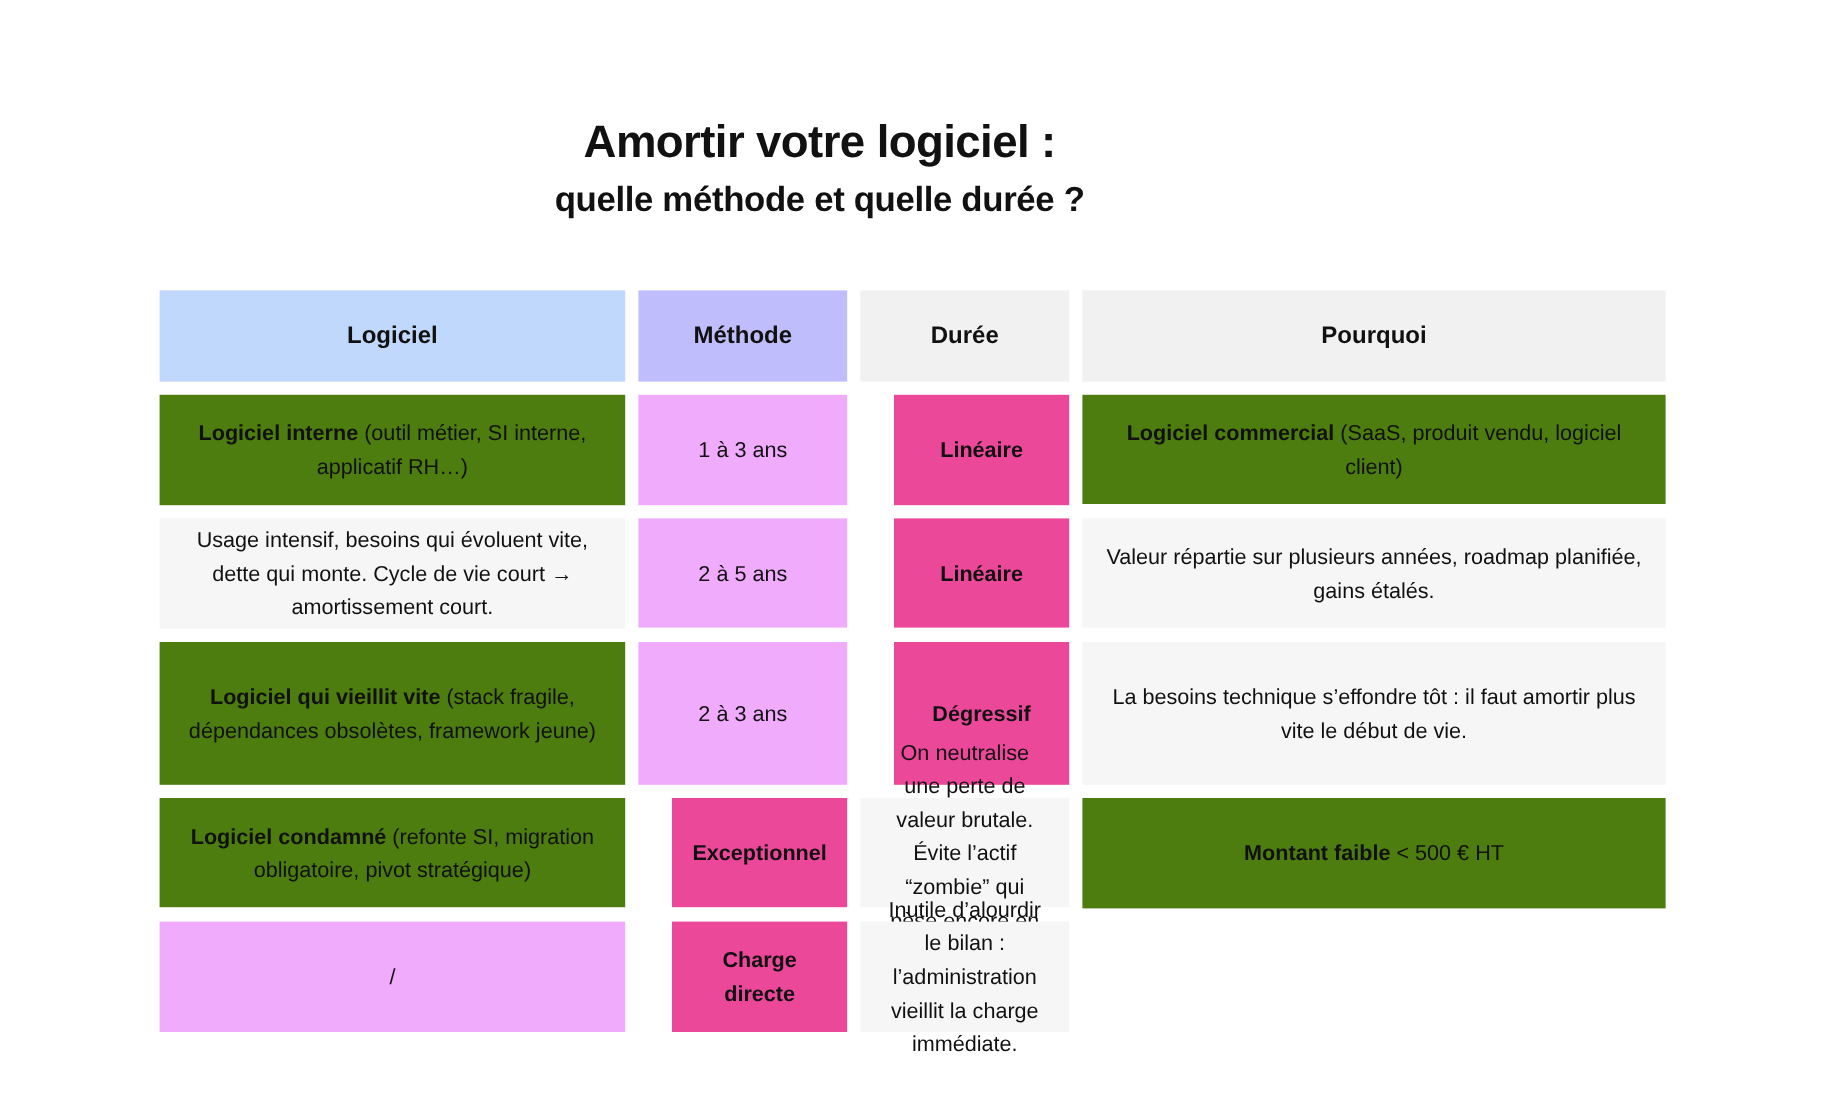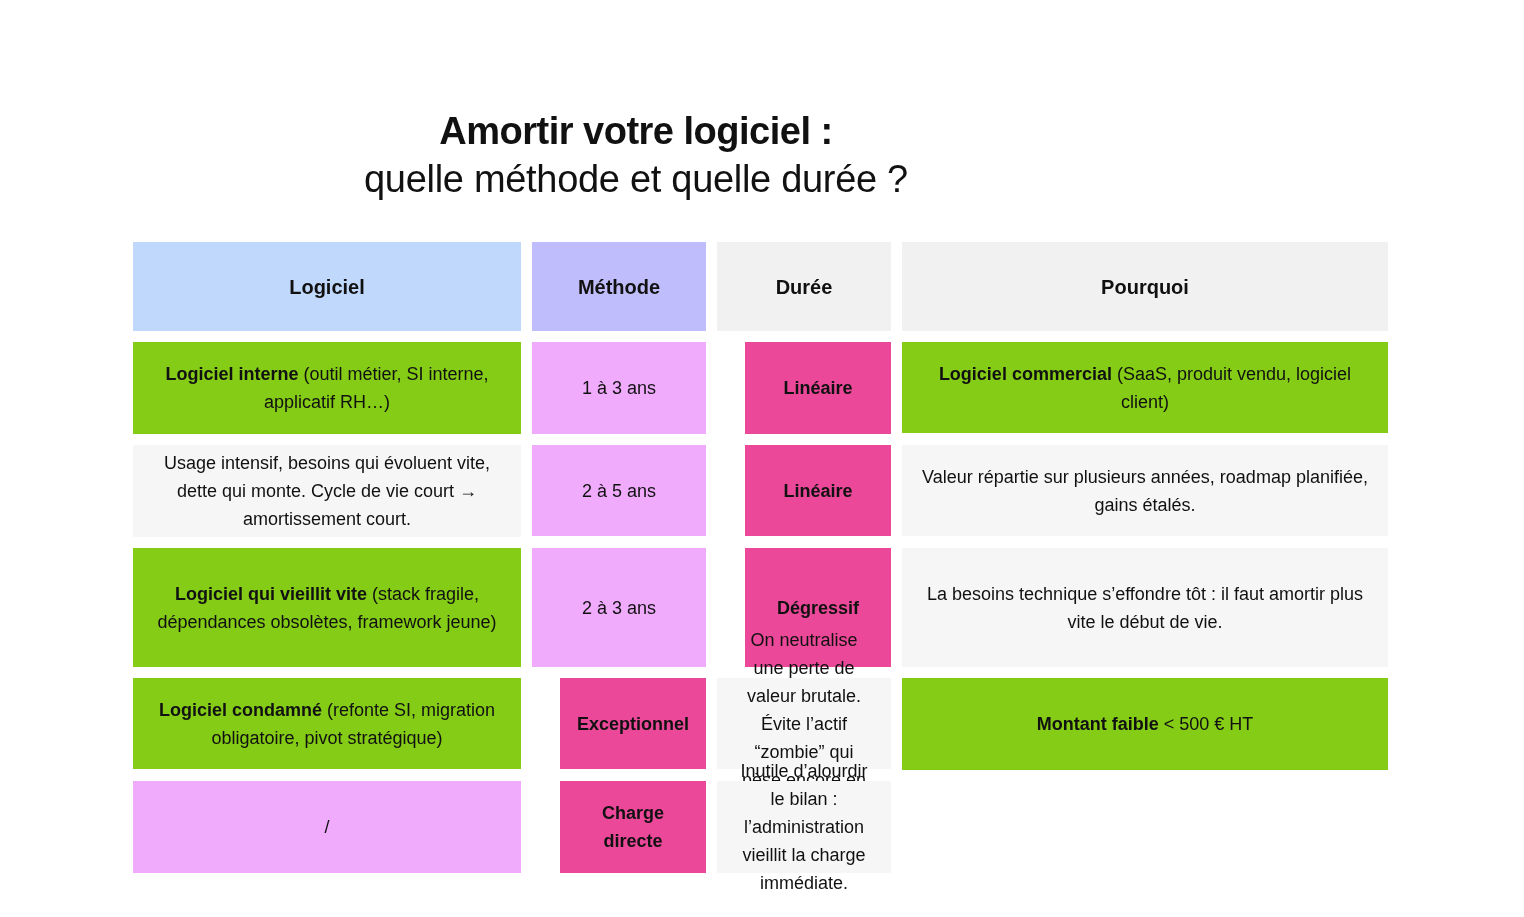--- a/index.html
+++ b/index.html
@@ -1,26 +1,26 @@
 <!DOCTYPE html>
 <html><head>
 <meta charset="utf-8">
 <style>
   html, body { margin: 0; padding: 0; background: #ffffff; }
   body { width: 1524px; height: 917px; position: relative; overflow: hidden;
          font-family: "Liberation Sans", "DejaVu Sans", sans-serif; color: #111111; }
-  .title { position: absolute; left: 0; width: 1272px; top: 108px; text-align: center; }
+  .title { position: absolute; left: 0; width: 1272px; top: 96px; text-align: center; padding-left: 47px; }
   .title .l1 { font-size: 38px; font-weight: 700; line-height: 46px; letter-spacing: -0.5px; }
-  .title .l2 { font-size: 38px; font-weight: 400; line-height: 50px; letter-spacing: -0.3px; }
+  .title .l2 { font-size: 29px; font-weight: 700; line-height: 50px; letter-spacing: -0.3px; }
   .tbl { position: absolute; left: 133px; top: 242px; display: grid;
          grid-template-columns: 388px 174px 174px 486px; column-gap: 11px; row-gap: 11px; }
   .cell { display: flex; align-items: center; justify-content: center; text-align: center;
           font-size: 18px; line-height: 28px; padding: 0 18px; box-sizing: border-box; }
-  .hdr { height: 89px; font-weight: 700; font-size: 20px; }
-  .c1 { background: #84cc16; }
+  .hdr { height: 76px; font-weight: 700; font-size: 20px; }
+  .c1 { background: #4d7c0f; }
   .c2 { background: #f0abfc; }
   .c3 { background: #ec4899; font-weight: 700; margin-left: 28px; }
   .c4 { background: #f6f6f6; }
   .h1 { background: #bfd8fb; }
   .h2 { background: #f1f1f1; }
   .h3 { background: #c0bdfc; }
   .h4 { background: #f1f1f1; }
   .r1 { height: 92px; } .r2 { height: 91px; } .r3 { height: 119px; } .r4 { height: 91px; } .r5 { height: 92px; }
   b { font-weight: 700; }
 </style>

